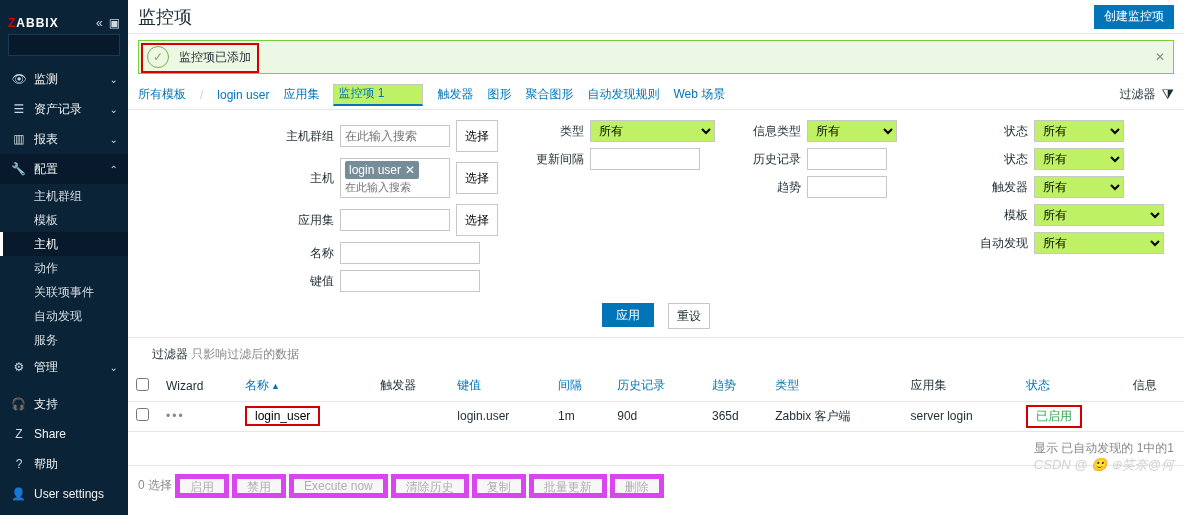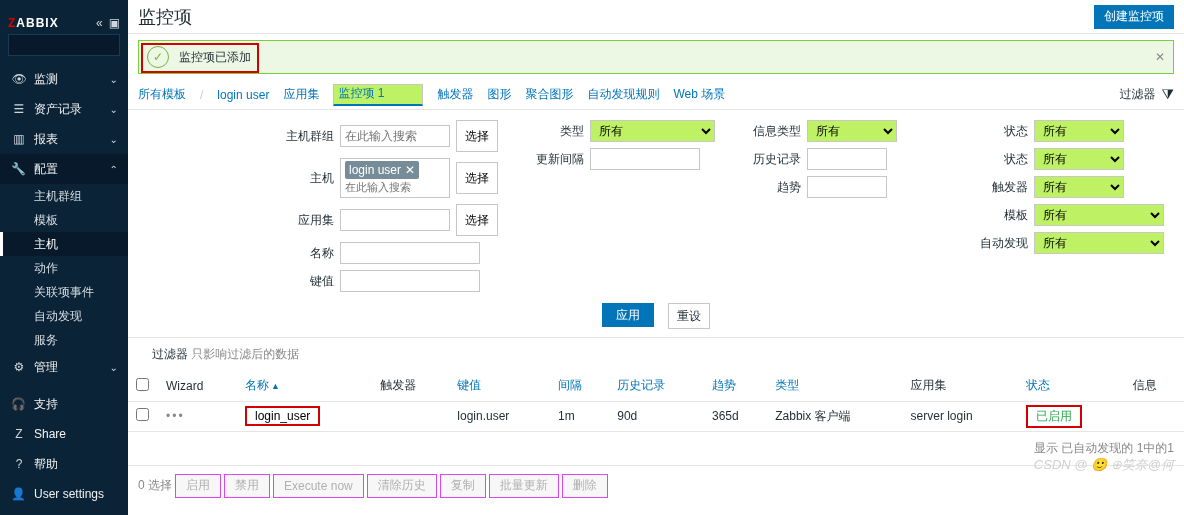--- a/index.html
+++ b/index.html
@@ -61,21 +61,21 @@
 .table th .sort{font-size:9px;margin-left:2px}
 .table th.plain{color:#1f2c33;cursor:default}
 .table td{height:30px;border-bottom:1px solid #e6e6e6;padding:0 8px;color:#1f2c33}
 .table td .link{color:#000000;cursor:pointer}
 .dots{color:#888;letter-spacing:2px;cursor:pointer}
 .status-ok{color:#2aa54e;cursor:pointer}
 .red-box{border:2px solid #d40000;padding:1px 8px;display:inline-block}
 .table-foot{text-align:right;padding:8px 10px;color:#888}
 .bulk-row{display:flex;align-items:center;gap:3px;padding:8px 10px;border-top:1px solid #e6e6e6}
 .bulk-row .cnt{color:#888}
-.bulk-row button{border:1px solid #d946ef;background:#f7f7f7;color:#b0b0b0;height:24px;padding:0 10px;cursor:not-allowed}
+.bulk-row button{border:5px solid #d946ef;background:#f7f7f7;color:#b0b0b0;height:24px;padding:0 10px;cursor:not-allowed}
 .watermark{position:absolute;right:10px;bottom:41px;color:#d0d0d0;font-size:13px;font-style:italic}
 svg{display:block}
 </style>
 </head>
 <body>
 
 <div class="sidebar">
   <div class="logo-row">
     <div class="logo"><span>Z</span><span style="color:#fff">ABBIX</span></div>
     <div class="logo-icons">

